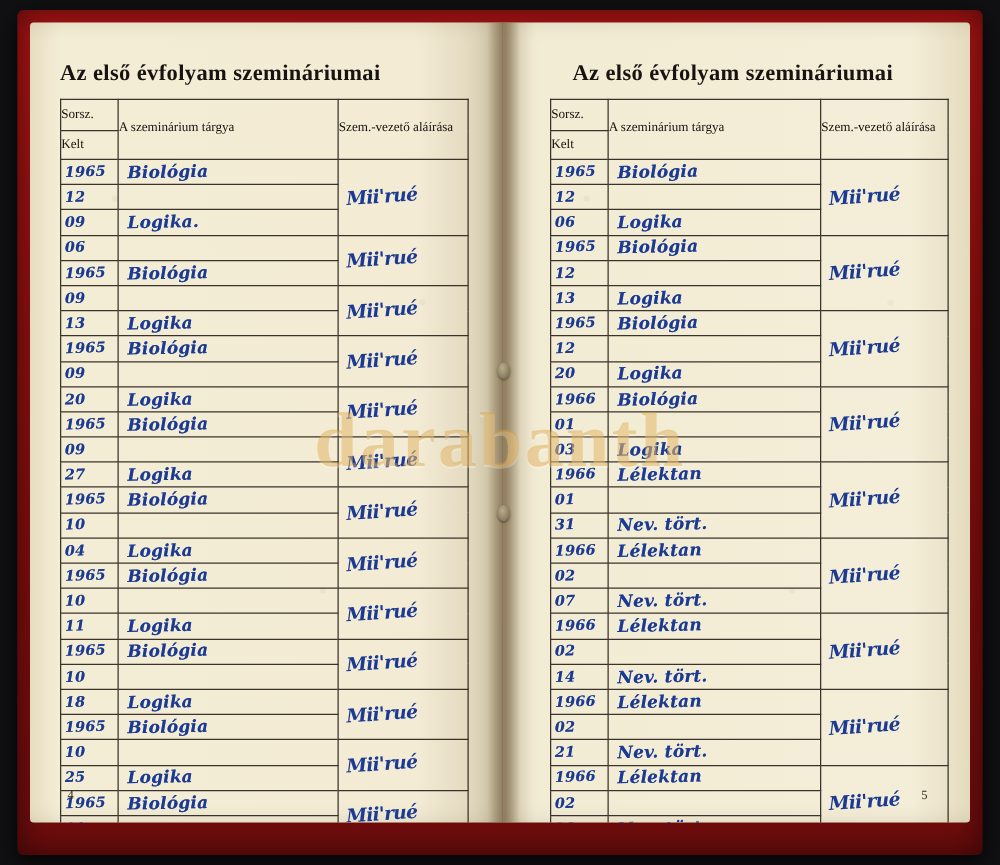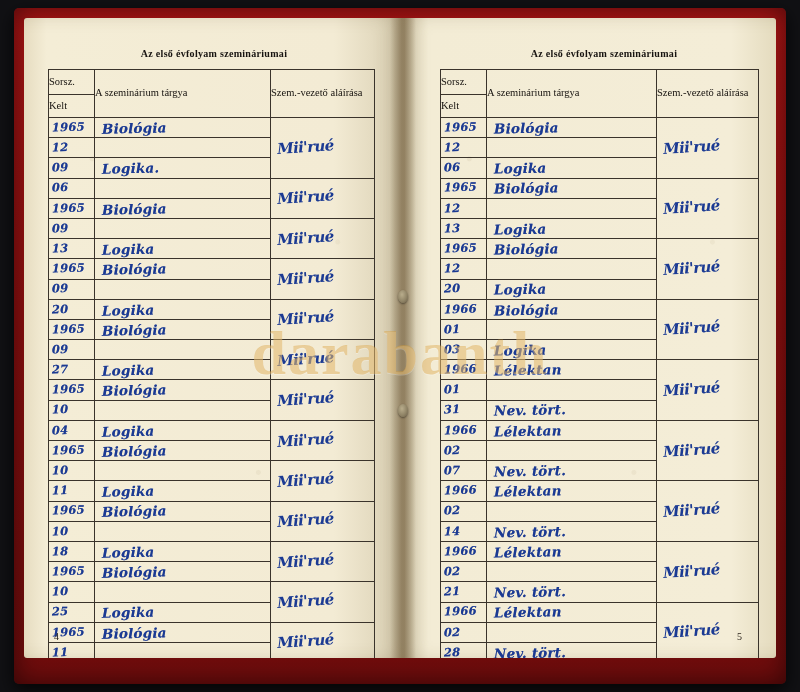--- a/index.html
+++ b/index.html
@@ -100,22 +100,21 @@
 
   .page-content {
     position: absolute;
     left: 0; top: 0; right: 0; bottom: 0;
     padding: 30px 22px 0 24px;
     box-sizing: border-box;
   }
   .page.right .page-content { padding-left: 30px; padding-right: 26px; }
 
   .page-heading {
-    text-align: center;
-    font-size: 10px;
+    font-size: 18px;
     font-weight: bold;
     letter-spacing: 0.3px;
     color: #171310;
     margin: 0 0 10px 0;
     font-family: "Liberation Serif", serif;
   }
   .page.right .page-heading { margin-left: 26px; }
 
   
   table.reg {

